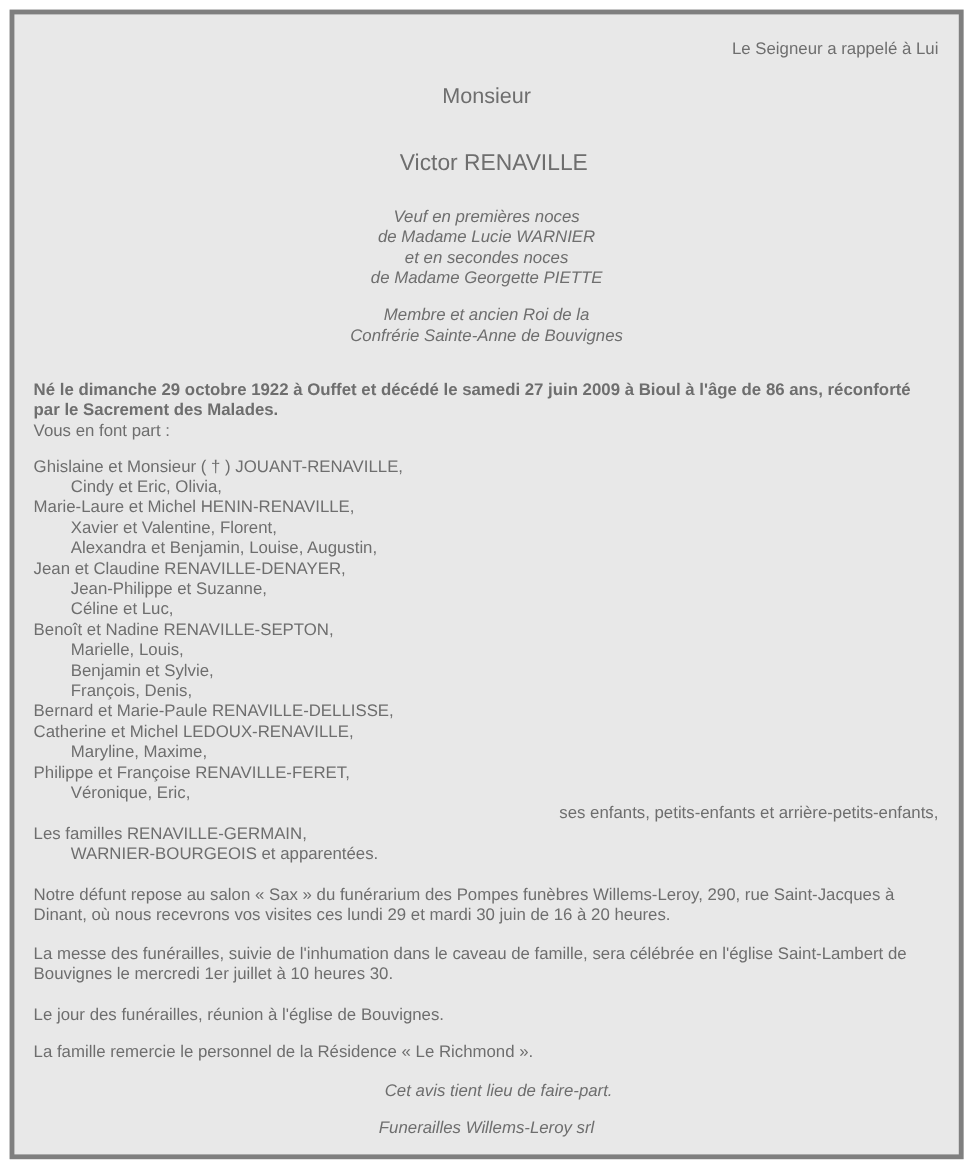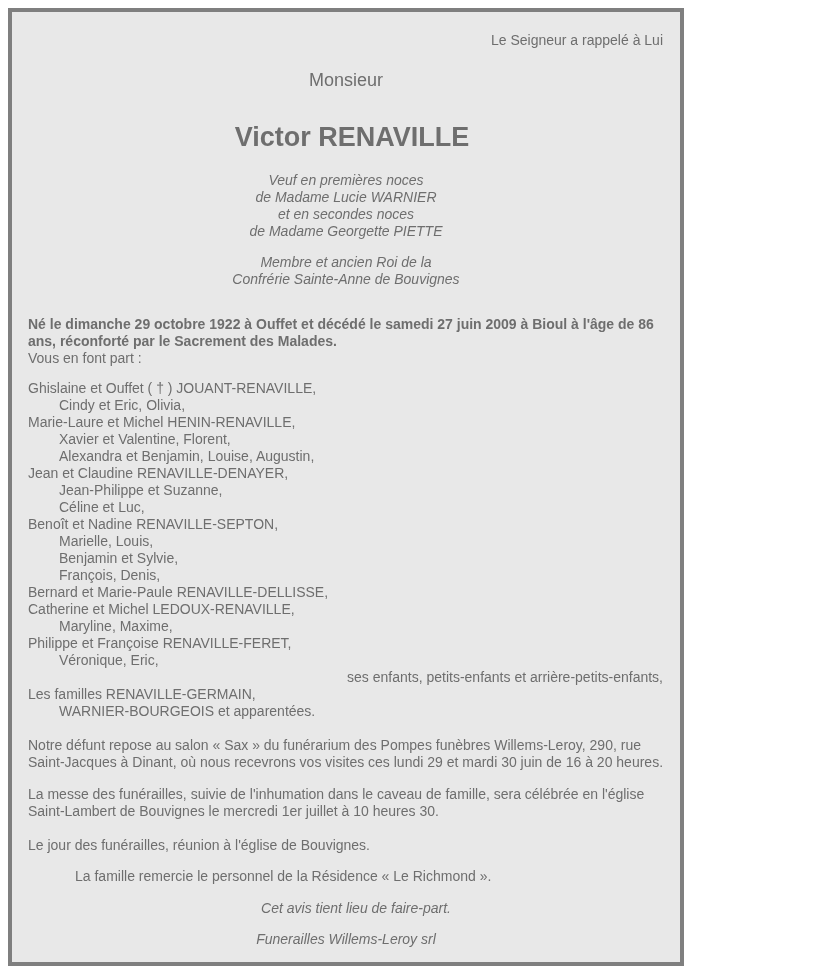--- a/index.html
+++ b/index.html
@@ -12,21 +12,21 @@
       height: 974px;
       position: relative;
       overflow: hidden;
       font-family: "Liberation Sans", sans-serif;
       color: #6e6e6e;
     }
     .card {
       position: absolute;
       left: 8px;
       top: 8px;
-      width: 676px;
+      width: 795px;
       height: 958px;
       box-sizing: border-box;
       border: 4px solid #7f7f7f;
       background: #e8e8e8;
       padding: 0 18px 0 16px;
     }
     .tagline {
       position: absolute;
       right: 17px;
       top: 20px;
@@ -41,23 +41,23 @@
       text-align: center;
       font-size: 18px;
       line-height: 22px;
     }
     .name {
       position: absolute;
       left: 12px;
       right: 0;
       top: 108px;
       text-align: center;
-      font-size: 27px;
+      font-size: 19px;
       line-height: 34px;
-      font-weight: bold;
+      font-weight: normal;
     }
     .center-block {
       position: absolute;
       left: 0;
       right: 0;
       text-align: center;
       font-size: 14px;
       line-height: 17px;
       font-style: italic;
     }
@@ -102,21 +102,21 @@
   <div class="center-block" style="top:242px;">
     <div>Membre et ancien Roi de la</div>
     <div>Confrérie Sainte-Anne de Bouvignes</div>
   </div>
 
   <div class="body-text" style="top:304px;font-weight:bold;">Né le dimanche 29 octobre 1922 à Ouffet et décédé le samedi 27 juin 2009 à Bioul à l'âge de 86 ans, réconforté par le Sacrement des Malades.</div>
 
   <div class="body-text" style="top:338px;">Vous en font part :</div>
 
   <div class="family-list">
-    <div class="row">Ghislaine et Ouffet ( † ) JOUANT-RENAVILLE,</div>
+    <div class="row">Ghislaine et Monsieur ( † ) JOUANT-RENAVILLE,</div>
     <div class="row indent">Cindy et Eric, Olivia,</div>
     <div class="row">Marie-Laure et Michel HENIN-RENAVILLE,</div>
     <div class="row indent">Xavier et Valentine, Florent,</div>
     <div class="row indent">Alexandra et Benjamin, Louise, Augustin,</div>
     <div class="row">Jean et Claudine RENAVILLE-DENAYER,</div>
     <div class="row indent">Jean-Philippe et Suzanne,</div>
     <div class="row indent">Céline et Luc,</div>
     <div class="row">Benoît et Nadine RENAVILLE-SEPTON,</div>
     <div class="row indent">Marielle, Louis,</div>
     <div class="row indent">Benjamin et Sylvie,</div>
@@ -130,21 +130,21 @@
     <div class="row">Les familles RENAVILLE-GERMAIN,</div>
     <div class="row indent">WARNIER-BOURGEOIS et apparentées.</div>
   </div>
 
   <div class="body-text" style="top:725px;">Notre défunt repose au salon « Sax » du funérarium des Pompes funèbres Willems-Leroy, 290, rue Saint-Jacques à Dinant, où nous recevrons vos visites ces lundi 29 et mardi 30 juin de 16 à 20 heures.</div>
 
   <div class="body-text" style="top:774px;">La messe des funérailles, suivie de l'inhumation dans le caveau de famille, sera célébrée en l'église Saint-Lambert de Bouvignes le mercredi 1er juillet à 10 heures 30.</div>
 
   <div class="body-text" style="top:825px;">Le jour des funérailles, réunion à l'église de Bouvignes.</div>
 
-  <div class="body-text" style="top:856px;margin-left:47px;">La famille remercie le personnel de la Résidence « Le Richmond ».</div>
+  <div class="body-text" style="top:856px;">La famille remercie le personnel de la Résidence « Le Richmond ».</div>
 
   <div class="center-block" style="top:888px;padding-left:20px;">
     <div>Cet avis tient lieu de faire-part.</div>
   </div>
 
   <div class="center-block" style="top:919px;">
     <div>Funerailles Willems-Leroy srl</div>
   </div>
 
 </div>

